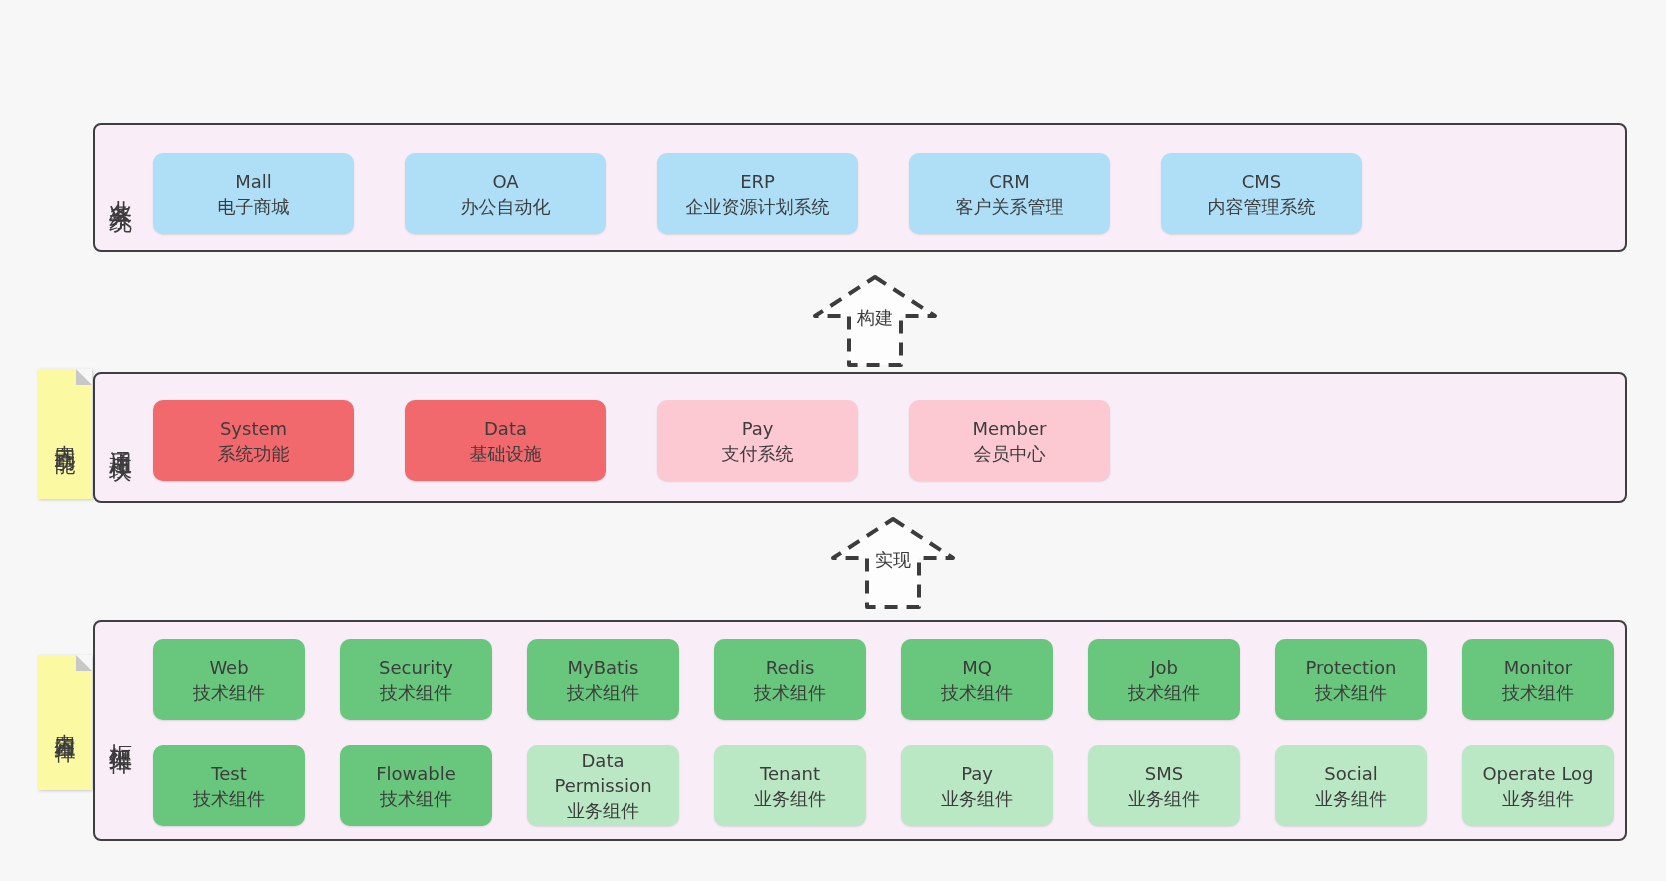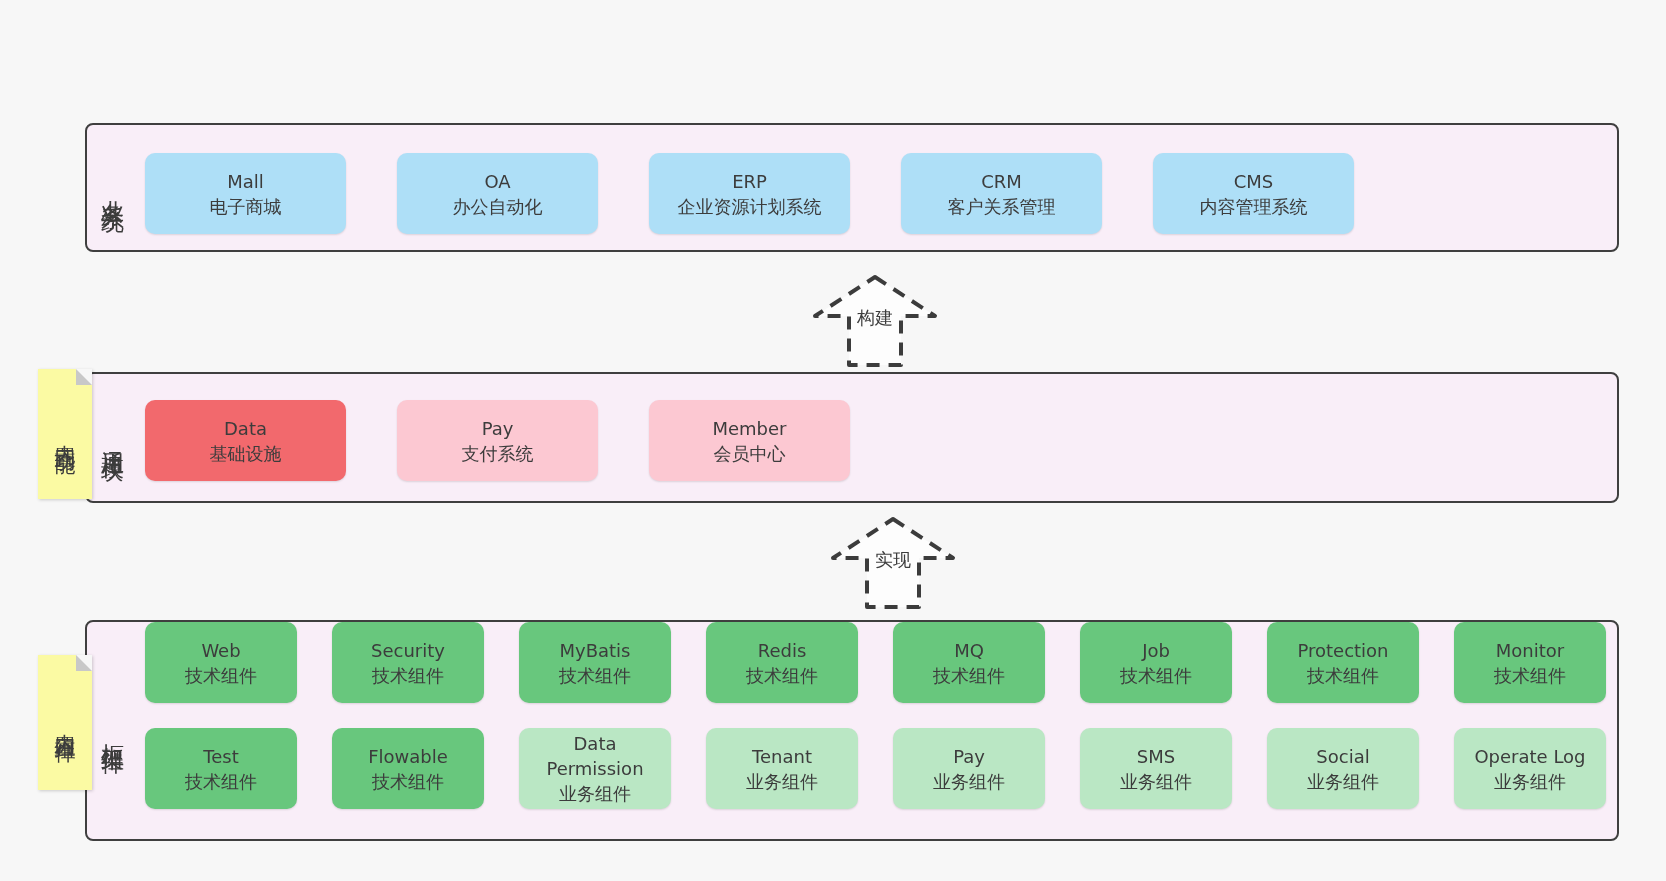--- a/index.html
+++ b/index.html
@@ -5,38 +5,38 @@
   html,body{margin:0;padding:0;}
   body{background:var(--page-bg,#f7f7f7);}
   .canvas{
     position:relative;width:1666px;height:881px;overflow:hidden;
     background:var(--page-bg,#f7f7f7);
     font-family:"DejaVu Sans","Liberation Sans",sans-serif;
     color:var(--text,#3c3c3c);
   }
   
   .panel{
-    position:absolute;left:85px;width:1534px;box-sizing:border-box;
+    position:absolute;left:93px;width:1534px;box-sizing:border-box;
     background:var(--panel-bg,#f9eef8);
     border:2px solid var(--panel-border,#3f3f3f);
     border-radius:8px;
   }
   #panel-business{top:123px;height:129px;}
   #panel-modules{top:372px;height:131px;}
   #panel-components{top:620px;height:221px;}
   .side-label{
     position:absolute;left:11px;top:50%;transform:translateY(-50%);
     writing-mode:vertical-rl;text-orientation:upright;
     font-size:23px;letter-spacing:3px;white-space:nowrap;
   }
   
   .boxes{position:absolute;left:58px;top:0;display:flex;flex-direction:column;}
   #panel-business .boxes{padding-top:28px;}
   #panel-modules  .boxes{padding-top:26px;}
-  #panel-components .boxes{gap:25px;}
+  #panel-components .boxes{padding-top:17px;gap:25px;}
   .box-row{display:flex;}
   #panel-business .box-row,#panel-modules .box-row{gap:51px;}
   #panel-components .box-row{gap:35px;}
   .box{
     box-sizing:border-box;border-radius:10px;padding:2px 4px;
     display:flex;flex-direction:column;justify-content:center;align-items:center;
     text-align:center;font-size:18px;line-height:25px;
     box-shadow:0 1px 2px rgba(0,0,0,.12);
   }
   #panel-business .box,#panel-modules .box{width:201px;height:81px;}
@@ -118,20 +118,24 @@
     </svg>
     <div class="arrow-label">构建</div>
   </div>
 
   <div class="sticky" id="sticky-modules">内置功能</div>
   <section class="panel" id="panel-modules">
     <div class="side-label">通用模块</div>
     <div class="boxes">
         <div class="box-row">
           <div class="box v-red">
+            <div class="box-en">System</div>
+            <div class="box-zh">系统功能</div>
+          </div>
+          <div class="box v-red">
             <div class="box-en">Data</div>
             <div class="box-zh">基础设施</div>
           </div>
           <div class="box v-pink">
             <div class="box-en">Pay</div>
             <div class="box-zh">支付系统</div>
           </div>
           <div class="box v-pink">
             <div class="box-en">Member</div>
             <div class="box-zh">会员中心</div>

